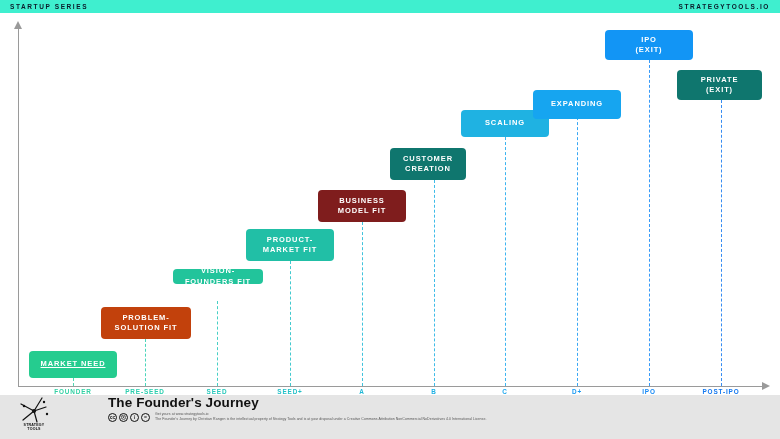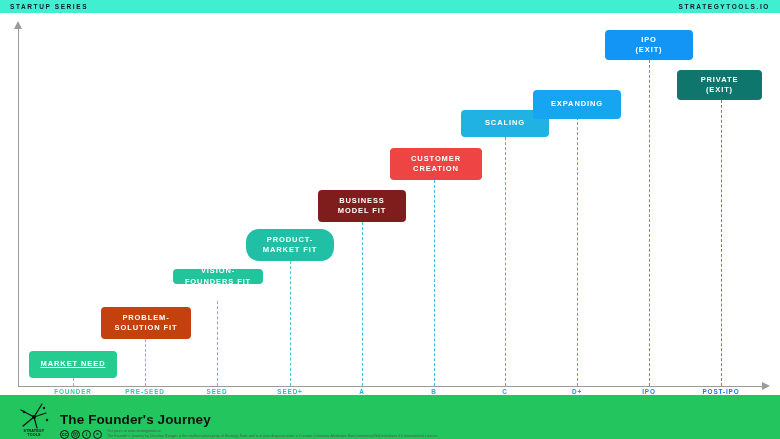--- a/index.html
+++ b/index.html
@@ -74,23 +74,23 @@
   .tick-label{
     position:absolute;top:375px;
     font-size:6.4px;font-weight:bold;letter-spacing:.85px;
     text-align:center;white-space:pre-line;line-height:1.35;
     transform:translateX(-50%);
   }
 
   
   .footer{
     position:absolute;left:0;top:395px;width:780px;height:44px;
-    background:#22c55e;
-    display:flex;align-items:flex-end;
-    box-sizing:border-box;padding-left:12px;
+    background:#e5e5e5;
+    display:flex;align-items:flex-start;
+    box-sizing:border-box;padding-left:12px;gap:48px;
   }
   .logo-wrap{
     width:46px;height:38px;position:relative;flex:none;
   }
   .logo-mark{position:absolute;left:5px;top:1px;}
   .logo-word{
     position:absolute;left:7px;top:28px;
     font-size:3.6px;font-weight:bold;letter-spacing:.2px;
     color:#111;line-height:1.2;text-align:center;width:30px;
   }
@@ -139,25 +139,25 @@
       <div class="tick-line" style="left: 577px; top: 84px; height: 289px; border-left-color: rgb(24, 153, 243);"></div>
       <div class="tick-line" style="left: 649px; top: 47px; height: 326px; border-left-color: rgb(21, 137, 247);"></div>
       <div class="tick-line" style="left: 721px; top: 87px; height: 286px; border-left-color: rgb(18, 119, 239);"></div>
     </div>
   <div id="stage-boxes">
       <div class="box" style="left: 29px; top: 338px; width: 88px; height: 27px; background: rgb(37, 204, 143); text-decoration: underline;">MARKET NEED</div>
       <div class="box" style="left: 101px; top: 294px; width: 90px; height: 32px; background: #c2410c;">PROBLEM-
 SOLUTION FIT</div>
       <div class="box" style="left: 173px; top: 256px; width: 90px; height: 15px; background: rgb(34, 196, 155);">VISION-
 FOUNDERS FIT</div>
-      <div class="box" style="left: 246px; top: 216px; width: 88px; height: 32px; background: rgb(33, 191, 166); border-radius: 13px;">PRODUCT-
+      <div class="box" style="left: 246px; top: 216px; width: 88px; height: 32px; background: rgb(33, 191, 166);">PRODUCT-
 MARKET FIT</div>
       <div class="box" style="left: 318px; top: 177px; width: 88px; height: 32px; background: #7f1d1d;">BUSINESS
 MODEL FIT</div>
-      <div class="box" style="left: 390px; top: 135px; width: 92px; height: 32px; background: #ef4444;">CUSTOMER
+      <div class="box" style="left: 390px; top: 135px; width: 76px; height: 32px; background: #0f766e;">CUSTOMER
 CREATION</div>
       <div class="box" style="left: 461px; top: 97px; width: 88px; height: 27px; background: rgb(31, 178, 226);">SCALING</div>
       <div class="box" style="left: 533px; top: 57px; width: 88px; height: 29px; background: rgb(22, 165, 240); margin-top: 20px;">EXPANDING</div>
       <div class="box" style="left: 605px; top: 17px; width: 88px; height: 30px; background: rgb(18, 149, 245);">IPO
 (EXIT)</div>
       <div class="box" style="left: 677px; top: 57px; width: 85px; height: 30px; background: #0f766e;">PRIVATE
 (EXIT)</div>
     </div>
   <div id="tick-labels">
       <div class="tick-label" style="left: 73px; color: rgb(51, 209, 164);">FOUNDER

